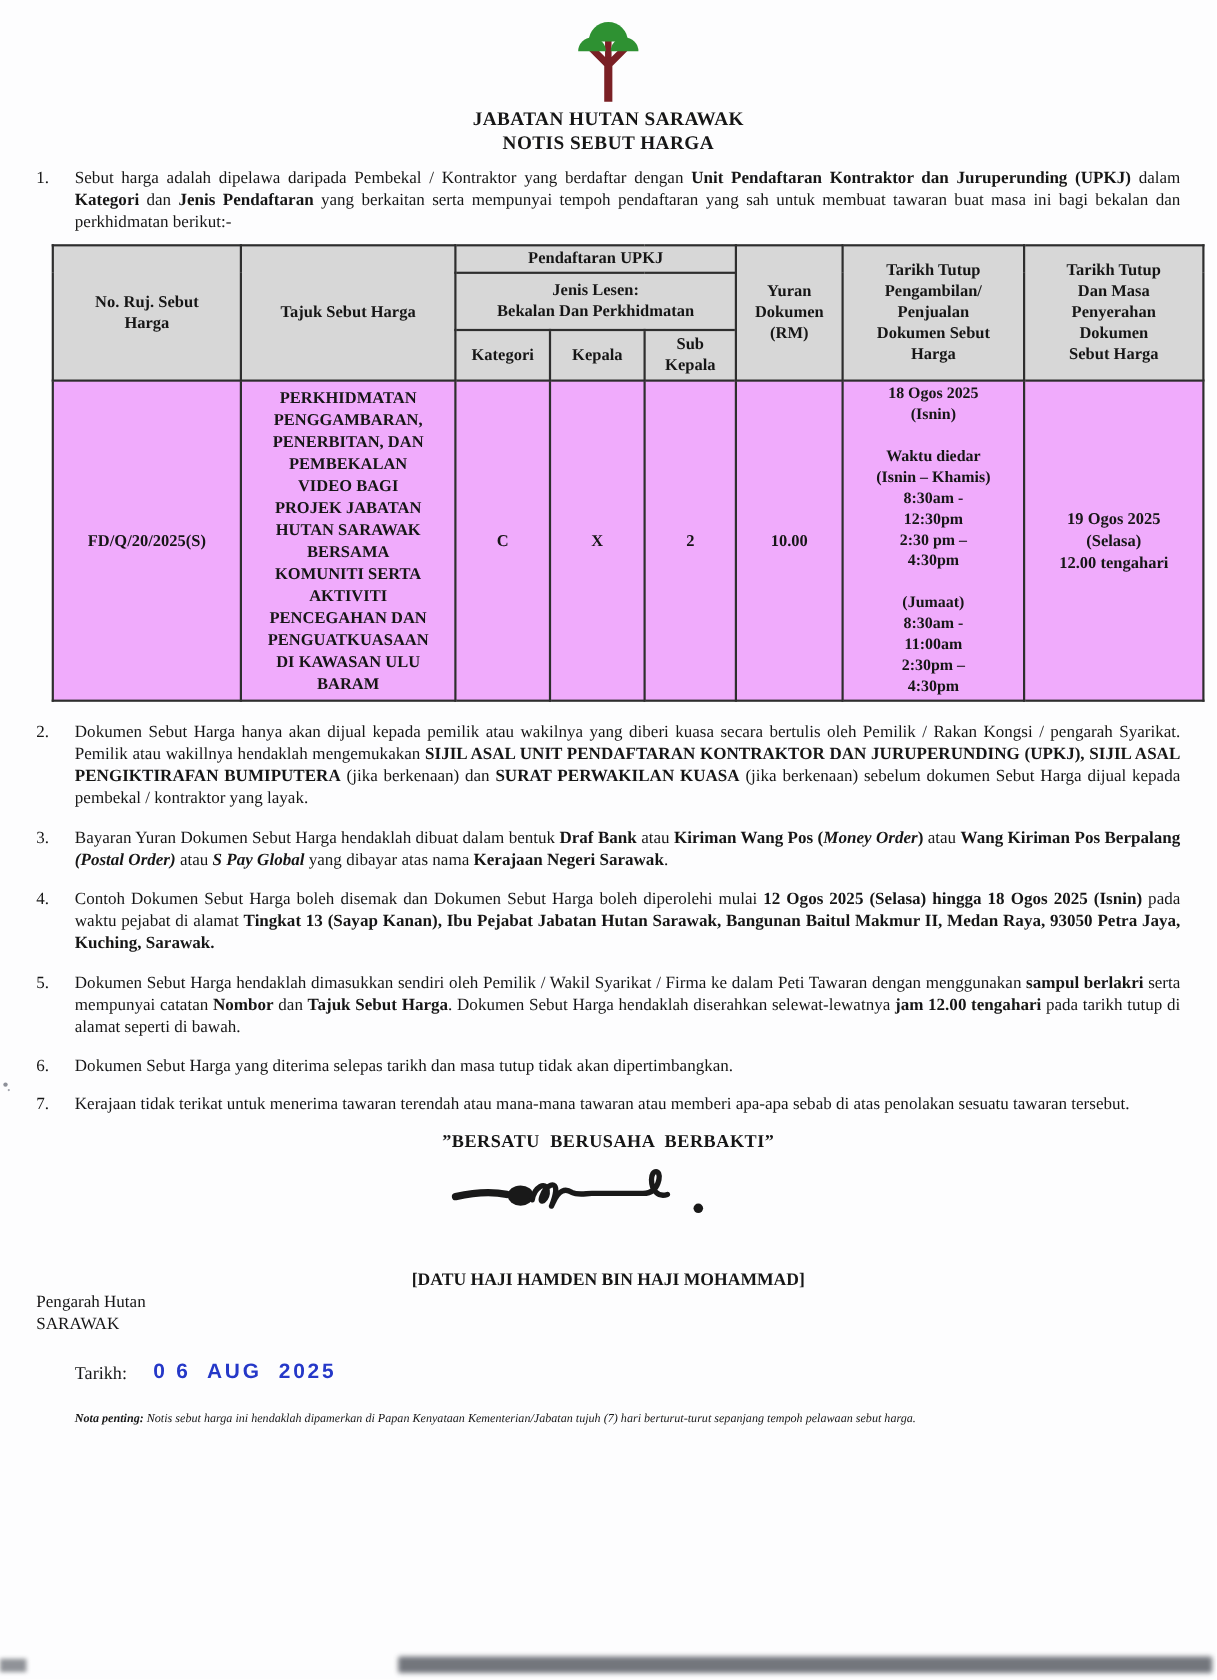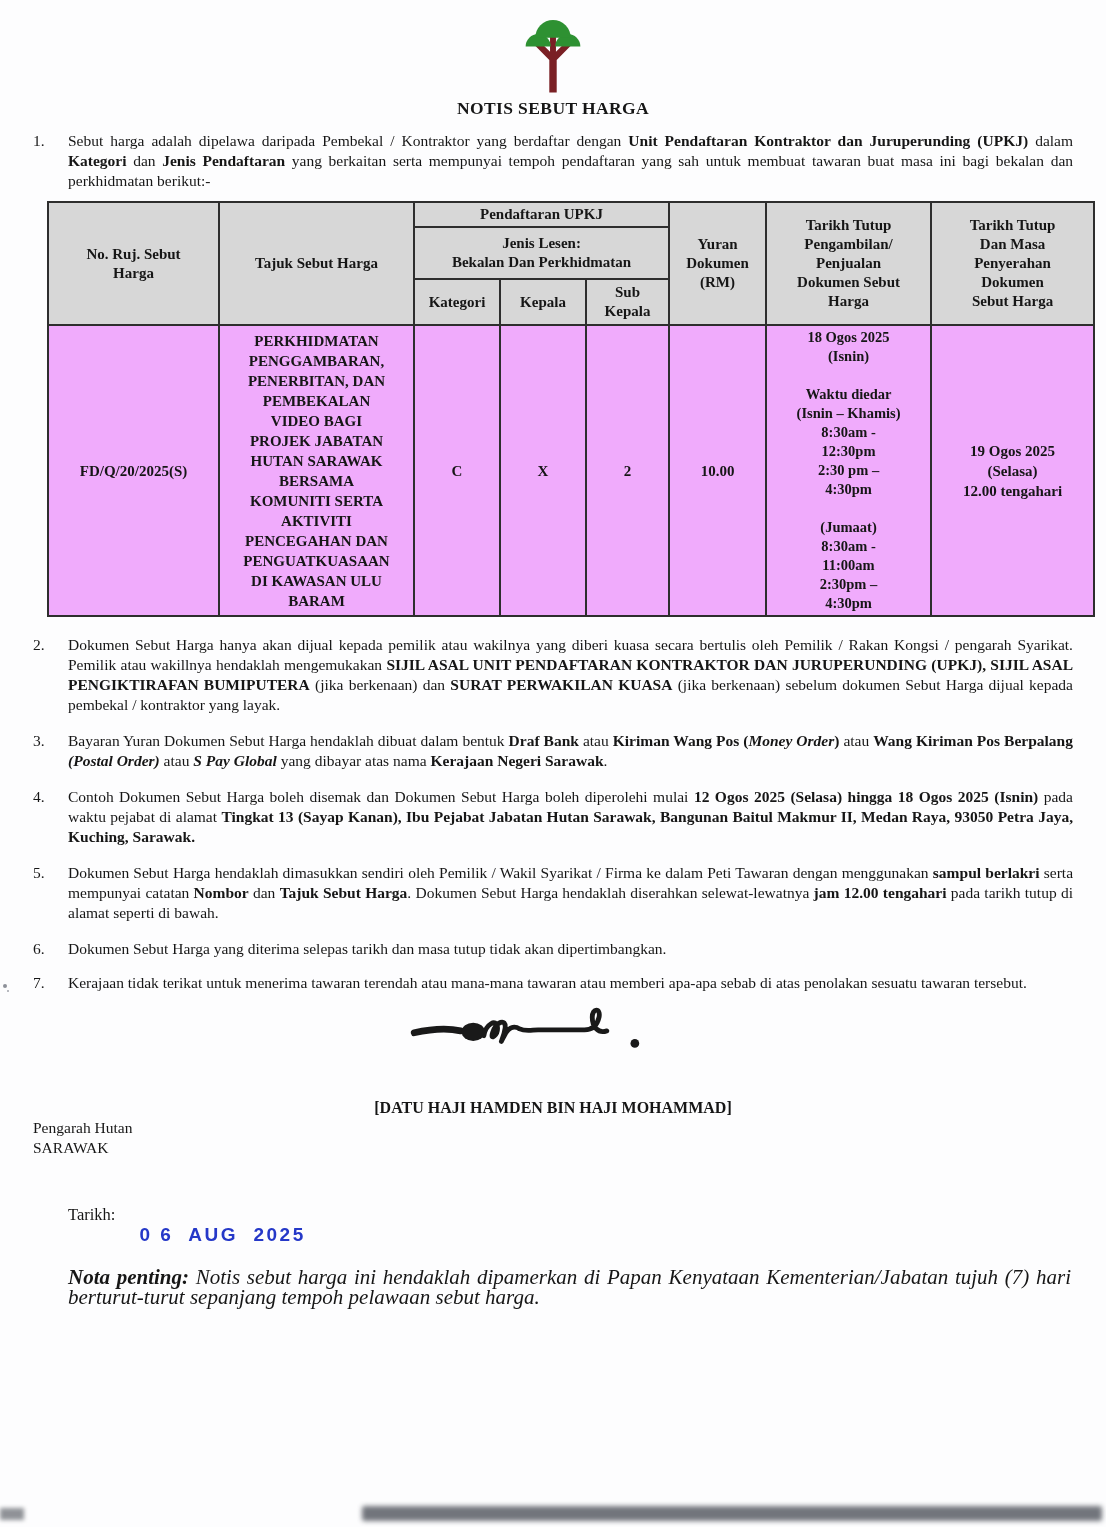--- a/index.html
+++ b/index.html
@@ -35,23 +35,22 @@
   .motto2{text-align:center;font-weight:bold;font-style:italic;font-size:16px;margin-top:5px;}
   .sig-row{text-align:center;margin-top:4px;}
   .sig-name{text-align:center;font-weight:bold;font-size:16px;line-height:20px;margin-top:37px;}
   .sig-title{text-align:left;font-weight:normal;font-size:15.5px;line-height:20px;}
   
   .date-row{display:flex;align-items:center;margin:24px 0 0 35px;font-size:16.5px;}
   .date-stamp{
     color:#2538c8;font-family:"Liberation Sans", sans-serif;font-weight:bold;
     font-size:19px;letter-spacing:2.5px;margin-left:24px;white-space:pre;
     transform:translateY(-1px);
-    margin-top:43px;
   }
-  .note{margin:20px 2px 0 35px;font-size:21px;line-height:20px;text-align:justify;}
+  .note{margin:20px 2px 0 35px;font-size:11px;line-height:20px;text-align:justify;}
   .note-label{font-weight:bold;font-style:italic;}
   .note-text{font-style:italic;}
   
   .bottom-bar{position:absolute;left:362px;right:4px;bottom:6px;height:15px;
     background:#50545c;opacity:.8;filter:blur(2.5px);border-radius:2px;}
   .bottom-bar-left{position:absolute;left:0;bottom:7px;width:24px;height:12px;
     background:#565a61;opacity:.65;filter:blur(2px);}
   .edge-mark{position:absolute;left:3px;top:984px;width:4px;height:4px;border-radius:50%;
     background:#8d9099;box-shadow:3px 5px 0 -1px #a0a3ab;}
 </style>
@@ -60,20 +59,21 @@
 
 <div class="page">
 
   <header class="doc-header">
     <svg class="logo" width="74" height="84" viewBox="0 0 100 112" aria-hidden="true">
       <path d="M45 108 L45 64 L26 45 L26 32 L34 32 L34 41 L46 53 L46 32 L54 32 L54 53 L66 41 L66 32 L74 32 L74 45 L55 64 L55 108 Z" fill="#7a2025"></path>
       <path d="M13 46 A17 17 0 0 1 47 46 Z" fill="#2e9132"></path>
       <path d="M53 46 A17 17 0 0 1 87 46 Z" fill="#2e9132"></path>
       <path d="M26 34 A24 24 0 0 1 74 34 Z" fill="#2e9132"></path>
     </svg>
+    <div class="doc-title">JABATAN HUTAN SARAWAK</div>
     <div class="doc-title">NOTIS SEBUT HARGA</div>
   </header>
 
   <main class="content">
 
     <div class="item mt12">
       <span class="num">1.</span>
       <div class="itext"><span>Sebut harga adalah dipelawa daripada Pembekal / Kontraktor yang berdaftar dengan </span><span style="font-weight: bold;">Unit Pendaftaran Kontraktor dan Juruperunding (UPKJ)</span><span> dalam </span><span style="font-weight: bold;">Kategori</span><span> dan </span><span style="font-weight: bold;">Jenis Pendaftaran</span><span> yang berkaitan serta mempunyai tempoh pendaftaran yang sah untuk membuat tawaran buat masa ini bagi bekalan dan perkhidmatan berikut:-</span></div>
     </div>
 
@@ -184,20 +184,21 @@
     <div class="item mt16">
       <span class="num">6.</span>
       <div class="itext"><span>Dokumen Sebut Harga yang diterima selepas tarikh dan masa tutup tidak akan dipertimbangkan.</span></div>
     </div>
 
     <div class="item mt14">
       <span class="num">7.</span>
       <div class="itext"><span>Kerajaan tidak terikat untuk menerima tawaran terendah atau mana-mana tawaran atau memberi apa-apa sebab di atas penolakan sesuatu tawaran tersebut.</span></div>
     </div>
 
+    <div class="motto1">”BERSATU  BERUSAHA  BERBAKTI”</div>
 
     <div class="sig-row">
       <svg width="280" height="60" viewBox="0 0 280 62" style="margin-right:26px" aria-hidden="true">
         <path d="M10 37 C28 33 44 32 58 35" stroke="#191919" stroke-width="7" fill="none" stroke-linecap="round"></path>
         <ellipse cx="71" cy="36" rx="12" ry="9.5" fill="#191919"></ellipse>
         <path d="M82 40 C84 28 95 22 96 31 C97 39 88 46 91 37 C95 25 105 22 104 32 C103 41 97 52 102 42 C107 31 113 29 119 33 C125 36 132 34 138 34 L186 34 C194 34 199 30 201 21 C203 11 194 11 194 21 C194 31 200 38 209 35" stroke="#191919" stroke-width="5" fill="none" stroke-linecap="round" stroke-linejoin="round"></path>
         <circle cx="238" cy="48" r="4.5" fill="#191919"></circle>
       </svg>
     </div>
 

